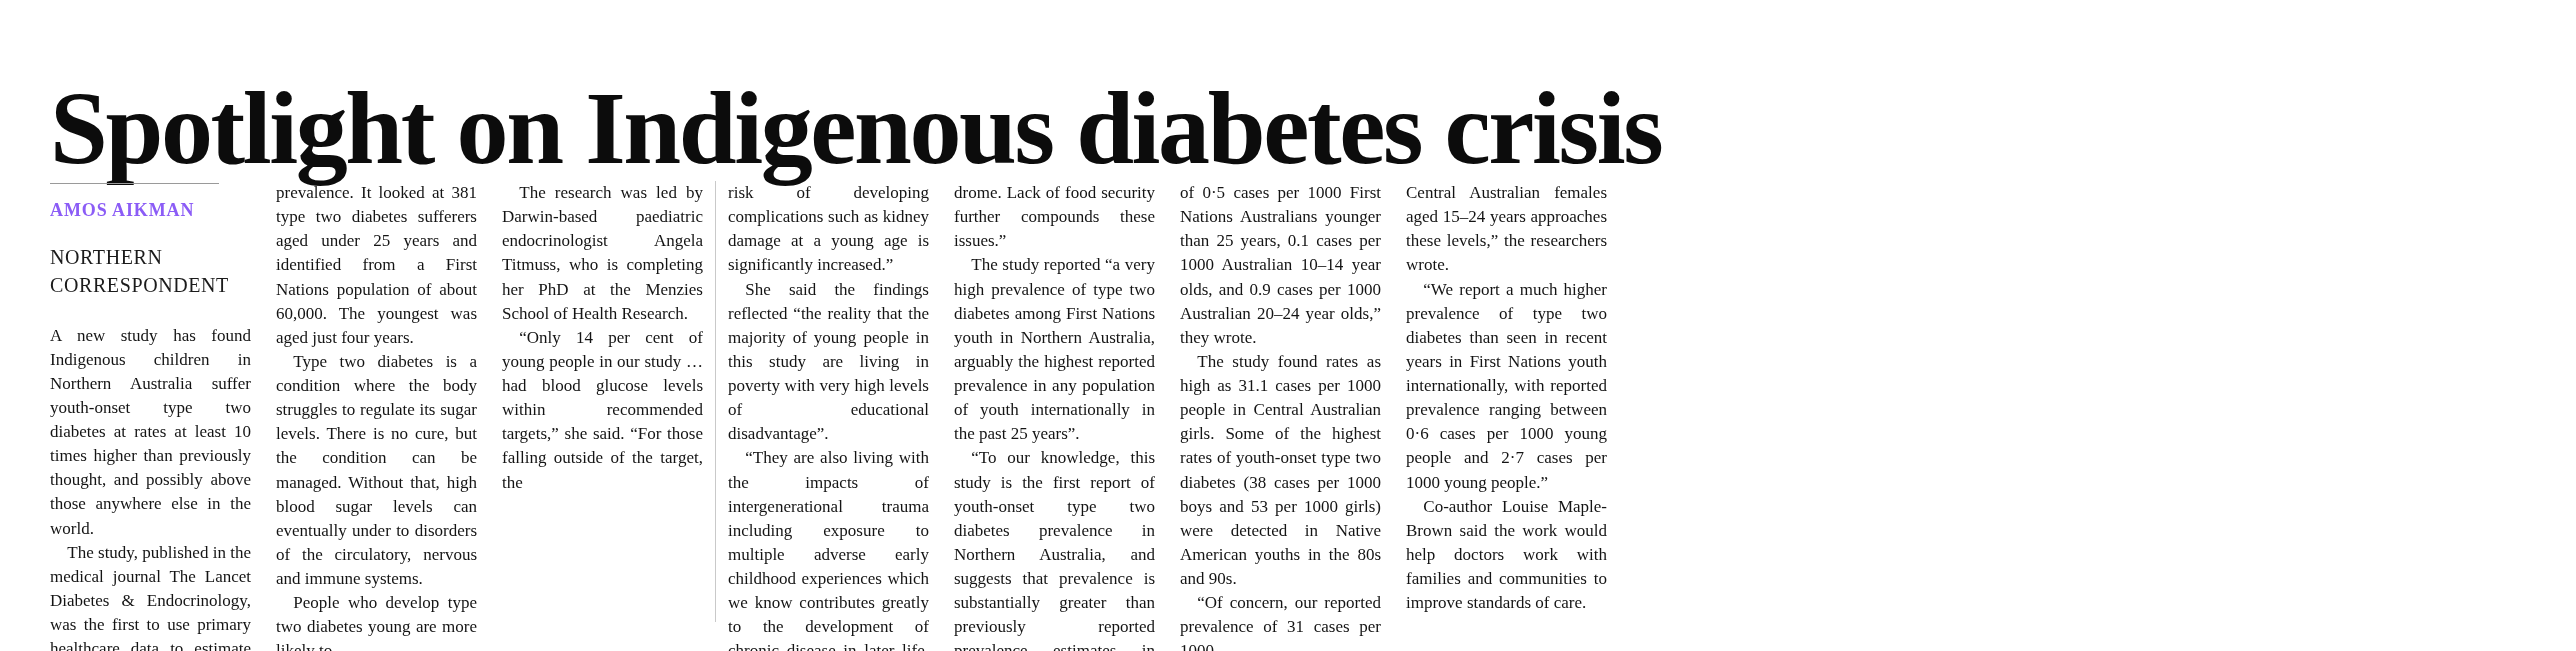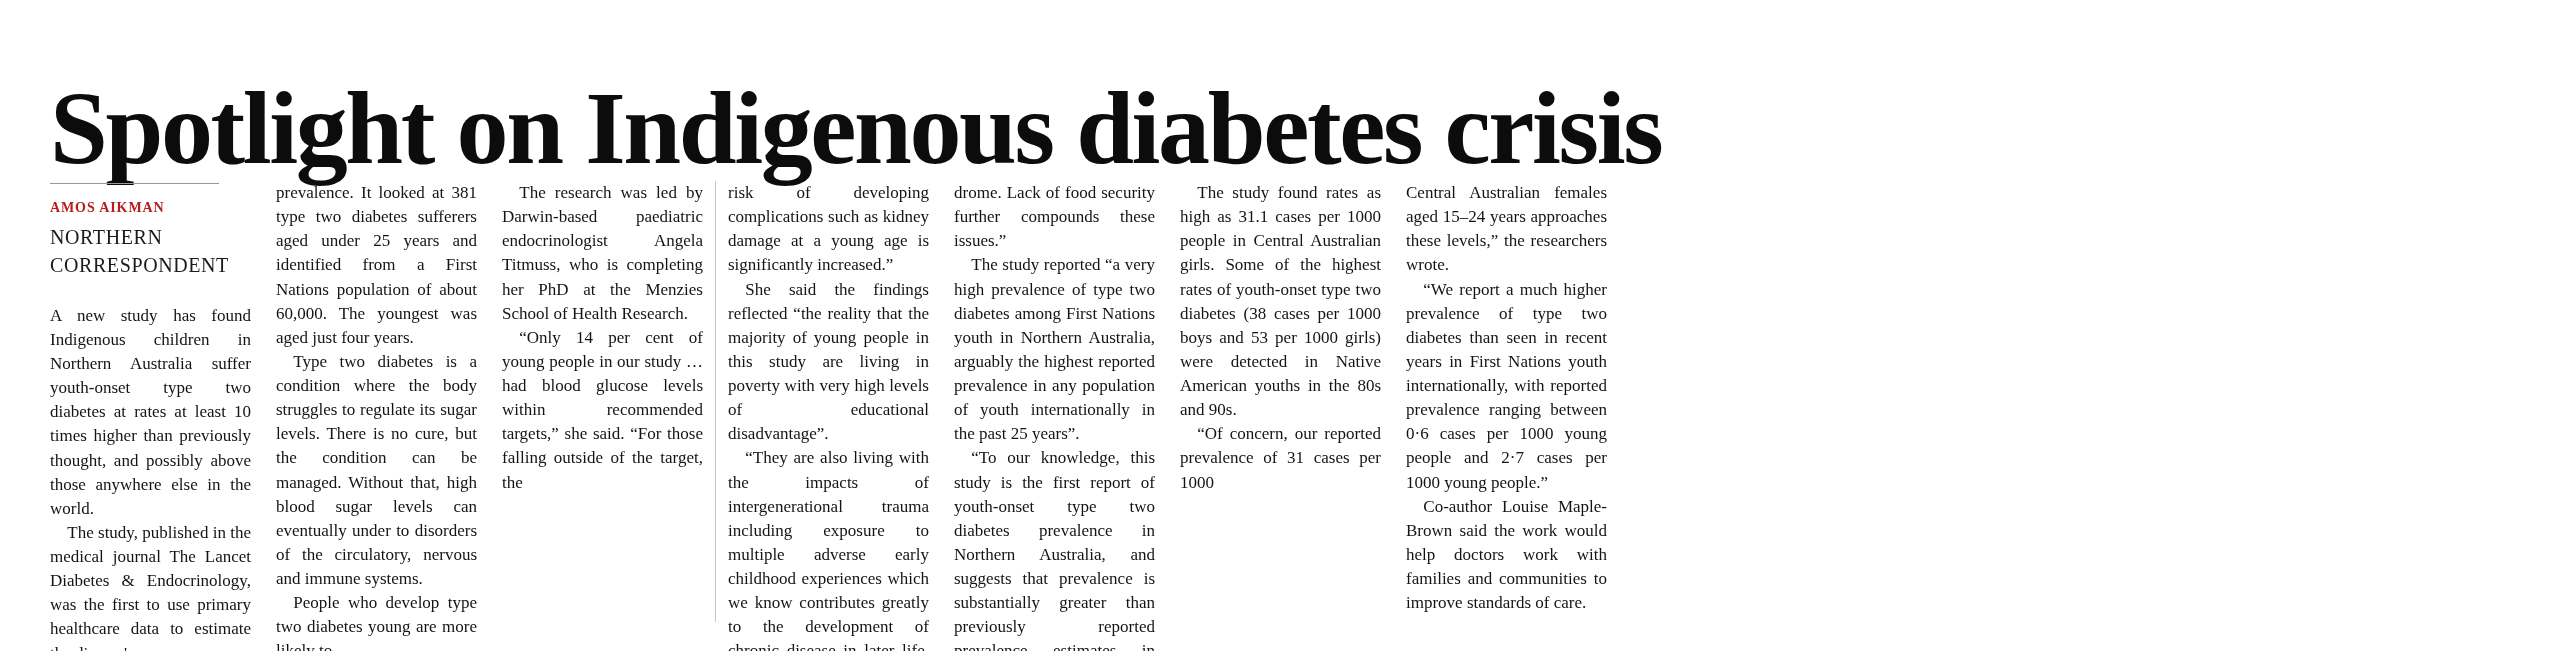--- a/index.html
+++ b/index.html
@@ -59,24 +59,24 @@
   .col.first { padding-top: 0; }
   .byline-rule {
     width: 169px;
     height: 0.8px;
     background: #9a9a9a;
     margin: 2.4px 0 14px 0;
   }
   .byline-name {
     font-family: "Liberation Serif", serif;
     font-weight: bold;
-    font-size: 14px;
+    font-size: 18px;
     letter-spacing: 0.9px;
-    color: #b91c1c;
-    margin-bottom: 5px;
+    color: #8b5cf6;
+    margin-bottom: 19px;
   }
   .byline-role {
     font-family: "Liberation Serif", serif;
     font-size: 20px;
     letter-spacing: 0.6px;
     color: #1b1b1b;
     margin-bottom: 24px;
   }
   p.para {
     margin: 0;
@@ -128,20 +128,21 @@
       <p class="para indent">“They are also living with the impacts of intergenerational trauma including exposure to multiple adverse early childhood experiences which we know contributes greatly to the development of chronic disease in later life, including diabetes and metabolic syn-</p>
     </div>
 
     <div class="col">
       <p class="para">drome. Lack of food security further compounds these issues.”</p>
       <p class="para indent">The study reported “a very high prevalence of type two diabetes among First Nations youth in Northern Australia, arguably the highest reported prevalence in any population of youth internationally in the past 25 years”.</p>
       <p class="para indent">“To our knowledge, this study is the first report of youth-onset type two diabetes prevalence in Northern Australia, and suggests that prevalence is substantially greater than previously reported prevalence estimates in Australia,</p>
     </div>
 
     <div class="col">
+      <p class="para">of 0·5 cases per 1000 First Nations Australians younger than 25 years, 0.1 cases per 1000 Australian 10–14 year olds, and 0.9 cases per 1000 Australian 20–24 year olds,” they wrote.</p>
       <p class="para indent">The study found rates as high as 31.1 cases per 1000 people in Central Australian girls. Some of the highest rates of youth-onset type two diabetes (38 cases per 1000 boys and 53 per 1000 girls) were detected in Native American youths in the 80s and 90s.</p>
       <p class="para indent">“Of concern, our reported prevalence of 31 cases per 1000</p>
     </div>
 
     <div class="col">
       <p class="para">Central Australian females aged 15–24 years approaches these levels,” the researchers wrote.</p>
       <p class="para indent">“We report a much higher prevalence of type two diabetes than seen in recent years in First Nations youth internationally, with reported prevalence ranging between 0·6 cases per 1000 young people and 2·7 cases per 1000 young people.”</p>
       <p class="para indent">Co-author Louise Maple-Brown said the work would help doctors work with families and communities to improve standards of care.</p>
     </div>
 

